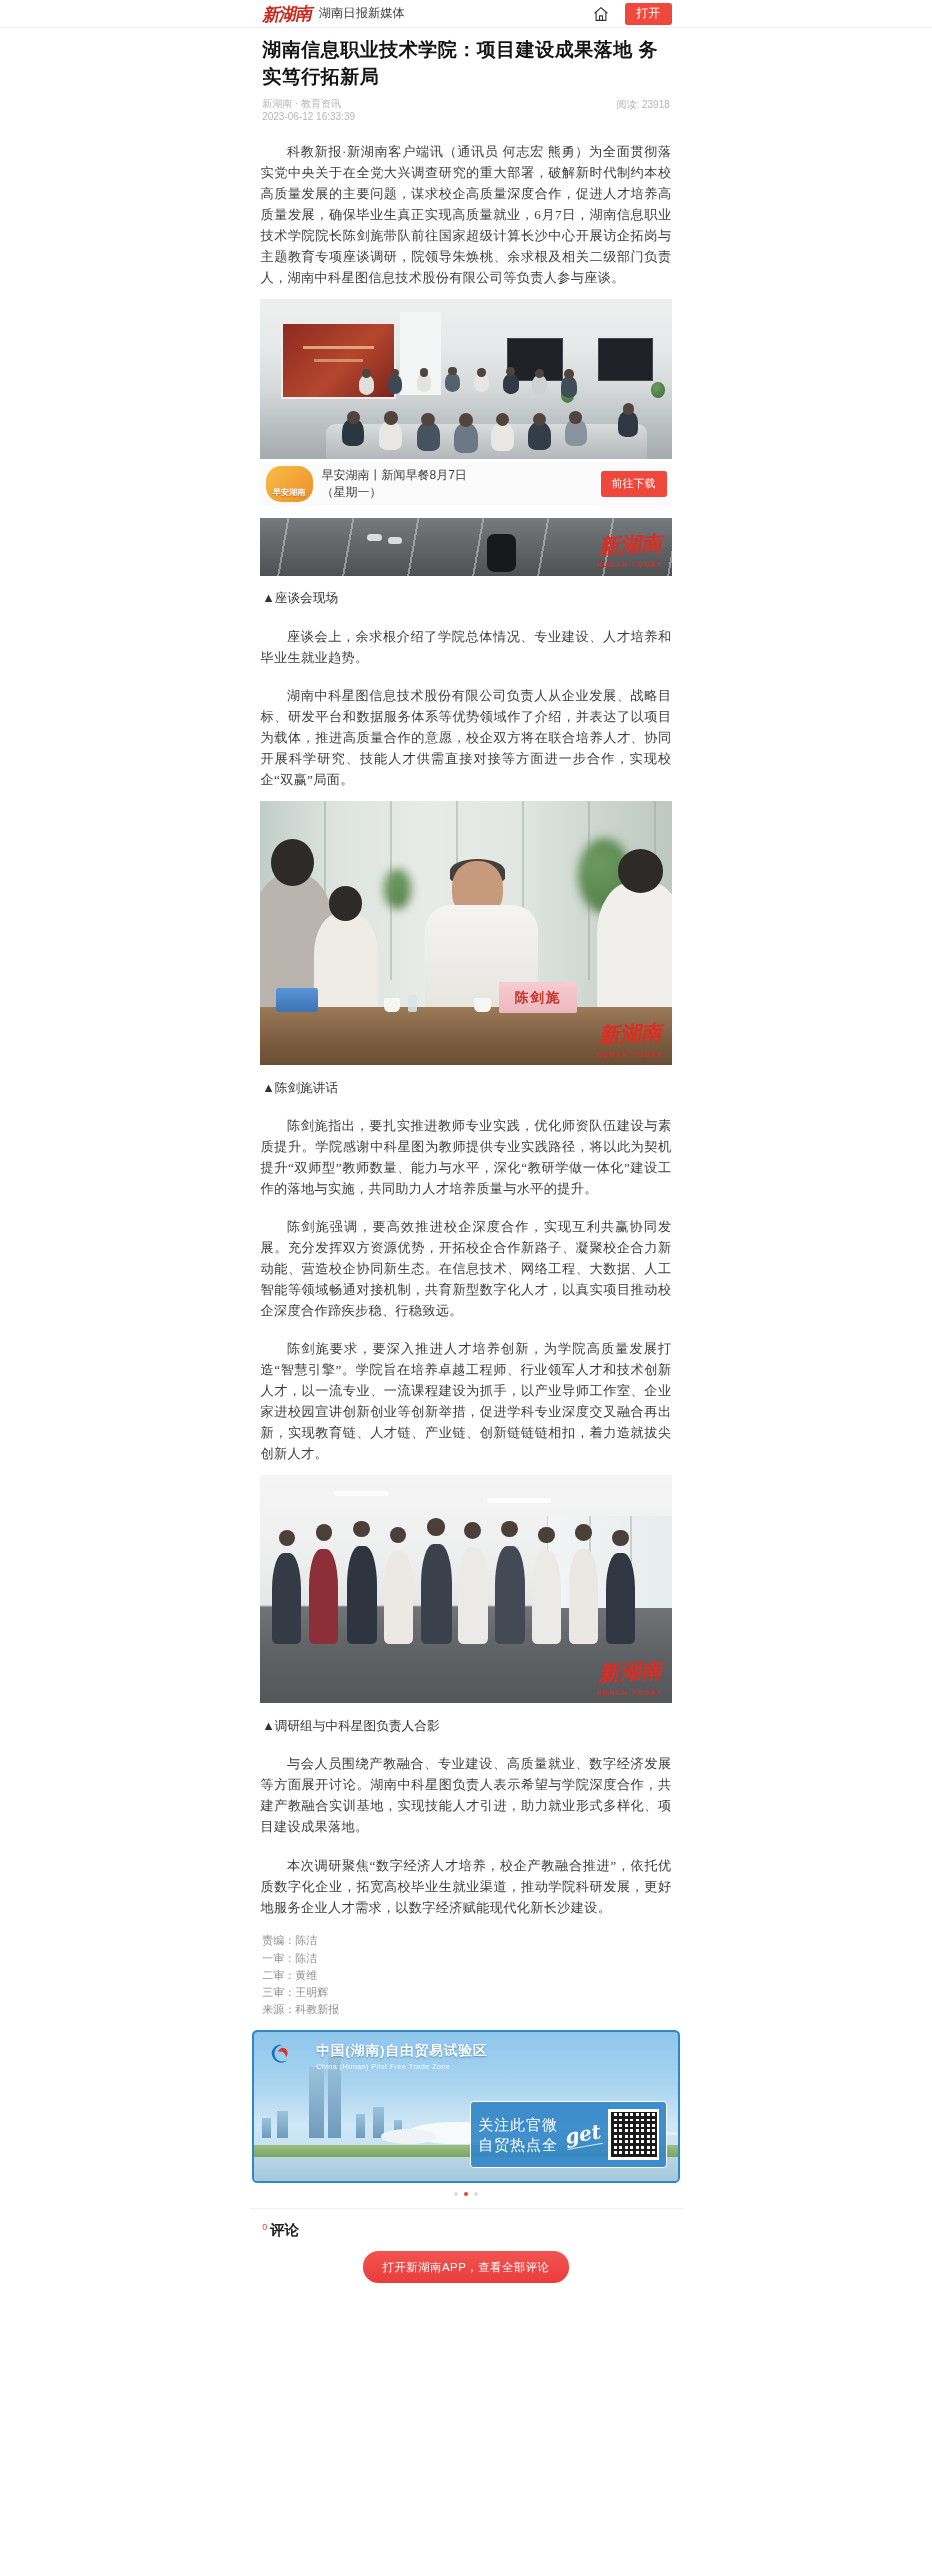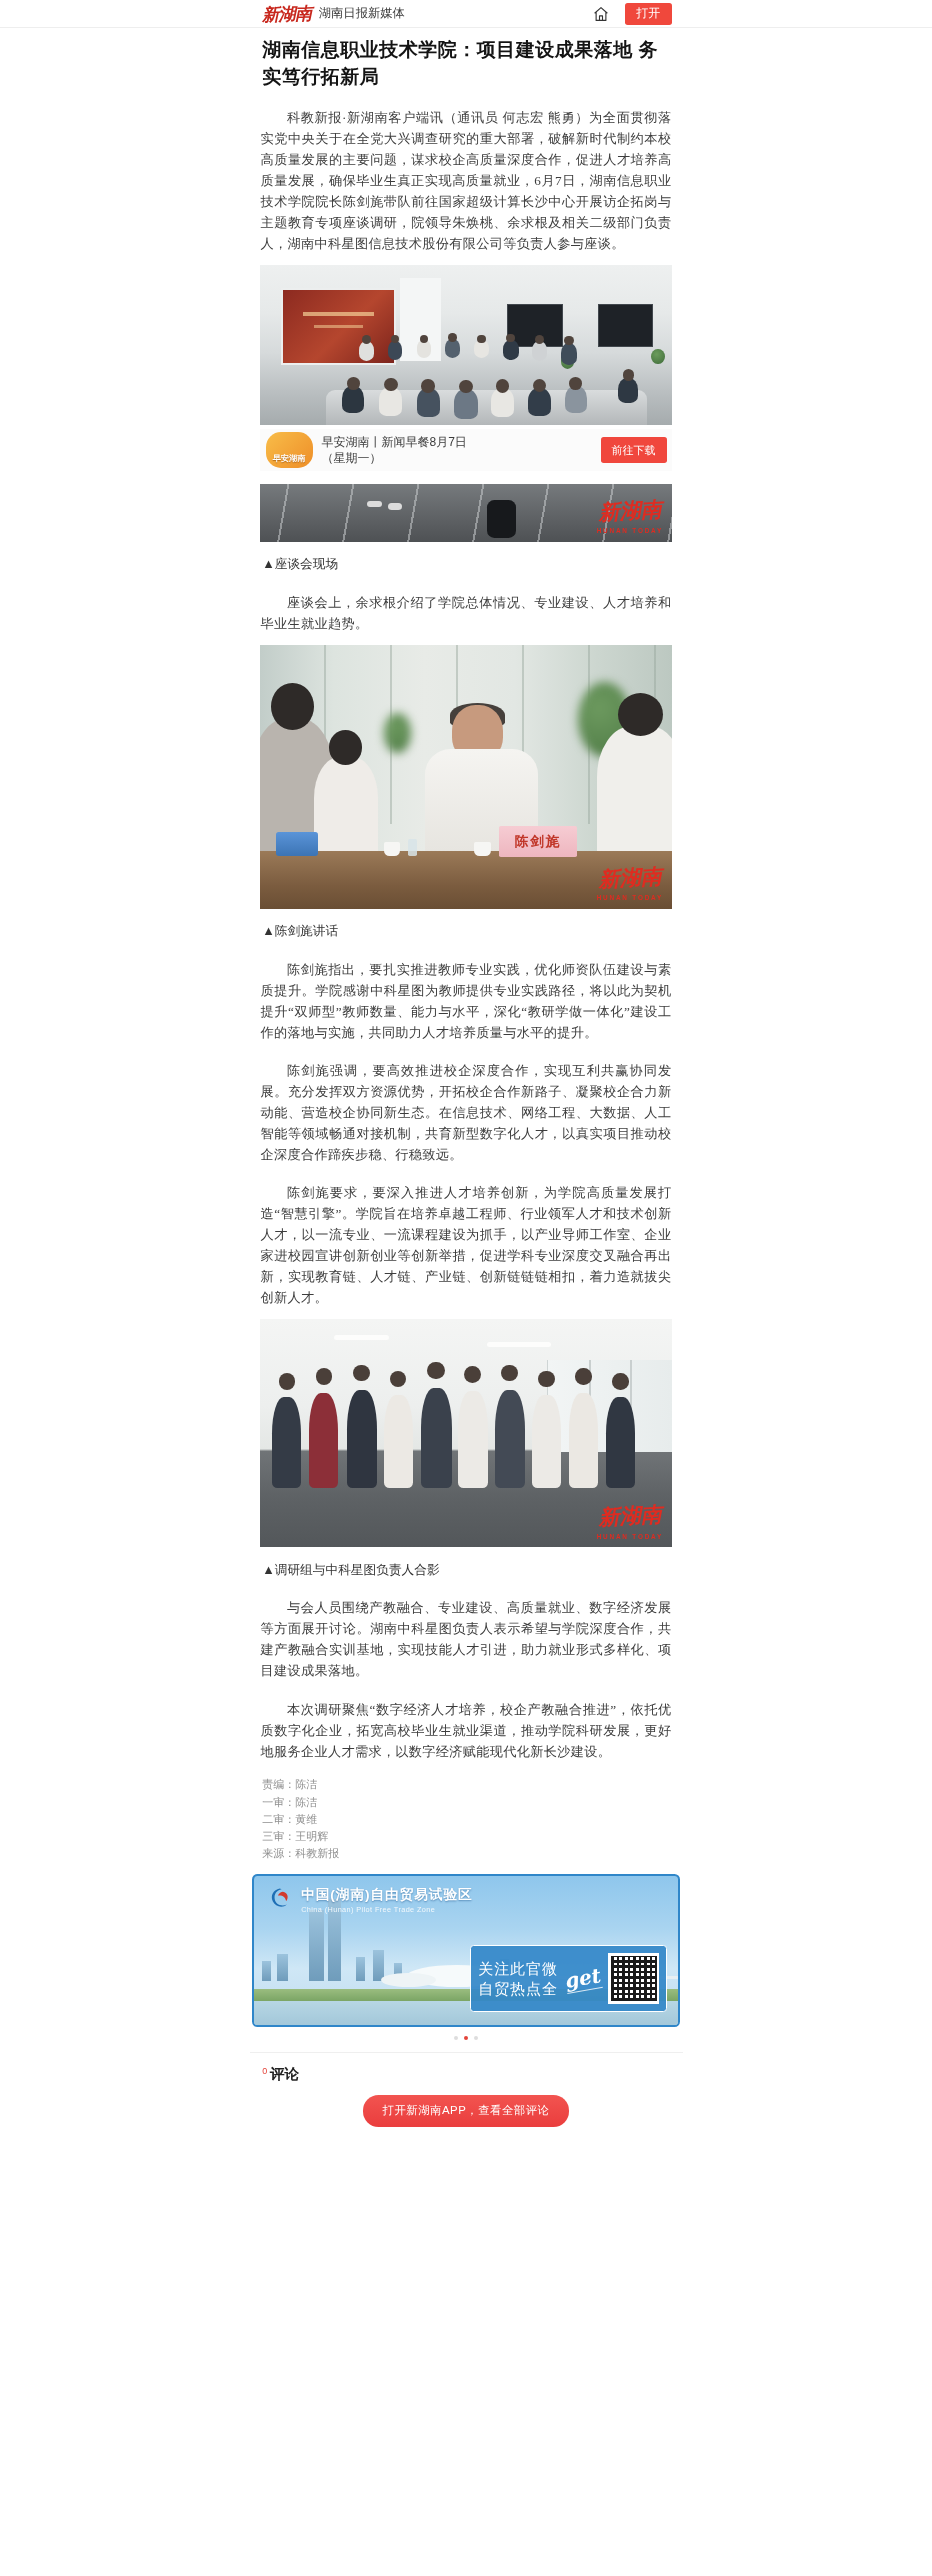--- a/index.html
+++ b/index.html
@@ -73,21 +73,21 @@
 
   .wm{position:absolute;right:9px;bottom:7.3px;text-align:center;line-height:1;z-index:6;}
   .wm-cn{display:block;font:italic 700 21px "DejaVu Serif",serif;color:#e02b20;transform:rotate(-3deg);}
   .wm-en{display:block;font:700 6.4px "Liberation Sans",sans-serif;color:#e02b20;letter-spacing:1.8px;margin-top:2.7px;}
 
   
   .credits{margin:14.6px 12.7px 0;font:11px/17.3px "Liberation Serif",serif;color:#8f8f8f;}
 
   
   .banner{width:428px;height:153px;margin:11px auto 0;border:2.7px solid #2f86c9;border-radius:5.5px;box-sizing:border-box;position:relative;overflow:hidden;background:linear-gradient(180deg,#8ec6ec 0%,#a9d4f0 35%,#cfe7f6 62%,#bfdcee 100%);cursor:pointer;}
-  .blogo{position:absolute;top:10px;left:12.7px;display:flex;align-items:flex-start;gap:9px;z-index:5;}
+  .blogo{position:absolute;top:10px;left:12.7px;display:flex;align-items:flex-start;gap:24px;z-index:5;}
   .blogo .cn{font-size:13.7px;font-weight:700;color:#fff;text-shadow:0 0.9px 1.8px rgba(0,60,120,.45);letter-spacing:0.9px;}
   .blogo .en{font-size:7.3px;color:#f2f8fc;letter-spacing:0.4px;margin-top:1.8px;}
   .bld{position:absolute;background:linear-gradient(180deg,#9cc3dd,#6f9cbb);z-index:1;}
   .artc{position:absolute;left:36%;bottom:25%;width:100px;height:22px;background:#f6fafb;border-radius:50%;z-index:2;}
   .artc::before{content:"";position:absolute;left:-25.5px;bottom:0;width:55px;height:14.6px;background:#eef4f6;border-radius:50%;}
   .artc::after{content:"";position:absolute;right:-27px;bottom:0;width:58px;height:12.7px;background:#f0f6f8;border-radius:50%;}
   .bridge{position:absolute;right:0;bottom:31%;width:42%;height:2.7px;background:#e8eff3;z-index:2;}
   .bank{position:absolute;left:0;right:0;bottom:16%;height:12px;background:linear-gradient(#9abd7f,#7ba565);z-index:2;}
   .water{position:absolute;left:0;right:0;bottom:0;height:16%;background:linear-gradient(#b7d6e4,#a3c8da);z-index:1;}
   .boverlay{position:absolute;right:11px;bottom:12.7px;width:197px;height:67px;background:rgba(52,136,200,.93);border:1.8px solid #fff;border-radius:3.6px;display:flex;align-items:center;gap:5.5px;padding:3.6px 7.3px;box-sizing:border-box;z-index:6;}
@@ -125,20 +125,27 @@
         </span>
         <button class="open-btn">打开</button>
       </div>
     </div>
   </header>
 
   <main class="col">
 
     <h1 class="title">湖南信息职业技术学院：项目建设成果落地 务实笃行拓新局</h1>
 
+    <div class="meta">
+      <div>
+        <div>新湖南 · 教育资讯</div>
+        <div>2023-06-12 16:33:39</div>
+      </div>
+      <div class="meta-right">阅读: 23918</div>
+    </div>
 
     <p class="para">科教新报·新湖南客户端讯（通讯员 何志宏 熊勇）为全面贯彻落实党中央关于在全党大兴调查研究的重大部署，破解新时代制约本校高质量发展的主要问题，谋求校企高质量深度合作，促进人才培养高质量发展，确保毕业生真正实现高质量就业，6月7日，湖南信息职业技术学院院长陈剑旄带队前往国家超级计算长沙中心开展访企拓岗与主题教育专项座谈调研，院领导朱焕桃、余求根及相关二级部门负责人，湖南中科星图信息技术股份有限公司等负责人参与座谈。</p>
 
     <div class="photo ph1">
       <div class="wallpanel" style="left:34%;top:8%;width:10%;height:52%;"></div>
       <div class="redscreen">
         <div class="txtbar"></div>
         <div class="txtbar2"></div>
       </div>
       <div class="tv" style="left:60%;"></div>
@@ -182,20 +189,21 @@
       <div class="shoe" style="left:31%;bottom:55%;"></div>
       <div class="wm">
         <span class="wm-cn">新湖南</span>
         <span class="wm-en">HUNAN TODAY</span>
       </div>
     </div>
 
     <p class="caption">▲座谈会现场</p>
 
     <p class="para">座谈会上，余求根介绍了学院总体情况、专业建设、人才培养和毕业生就业趋势。</p>
+    <p class="para">湖南中科星图信息技术股份有限公司负责人从企业发展、战略目标、研发平台和数据服务体系等优势领域作了介绍，并表达了以项目为载体，推进高质量合作的意愿，校企双方将在联合培养人才、协同开展科学研究、技能人才供需直接对接等方面进一步合作，实现校企“双赢”局面。</p>
 
     <div class="photo ph2">
       <div class="boards"></div>
       <div class="plant2" style="right:10%;top:14%;width:53px;height:75px;"></div>
       <div class="plant2" style="left:30%;top:26%;width:27px;height:40px;"></div>
       <div class="side" style="left:-2%;bottom:20%;width:82px;height:137px;background:#b9b4ae;"></div>
       <div class="side" style="left:13%;bottom:19%;width:64px;height:102px;background:#efece8;"></div>
       <div class="side" style="right:-3%;bottom:21%;width:87px;height:127px;background:#f0efeb;"></div>
       <div class="spk-hair"></div>
       <div class="spk-head"></div>

